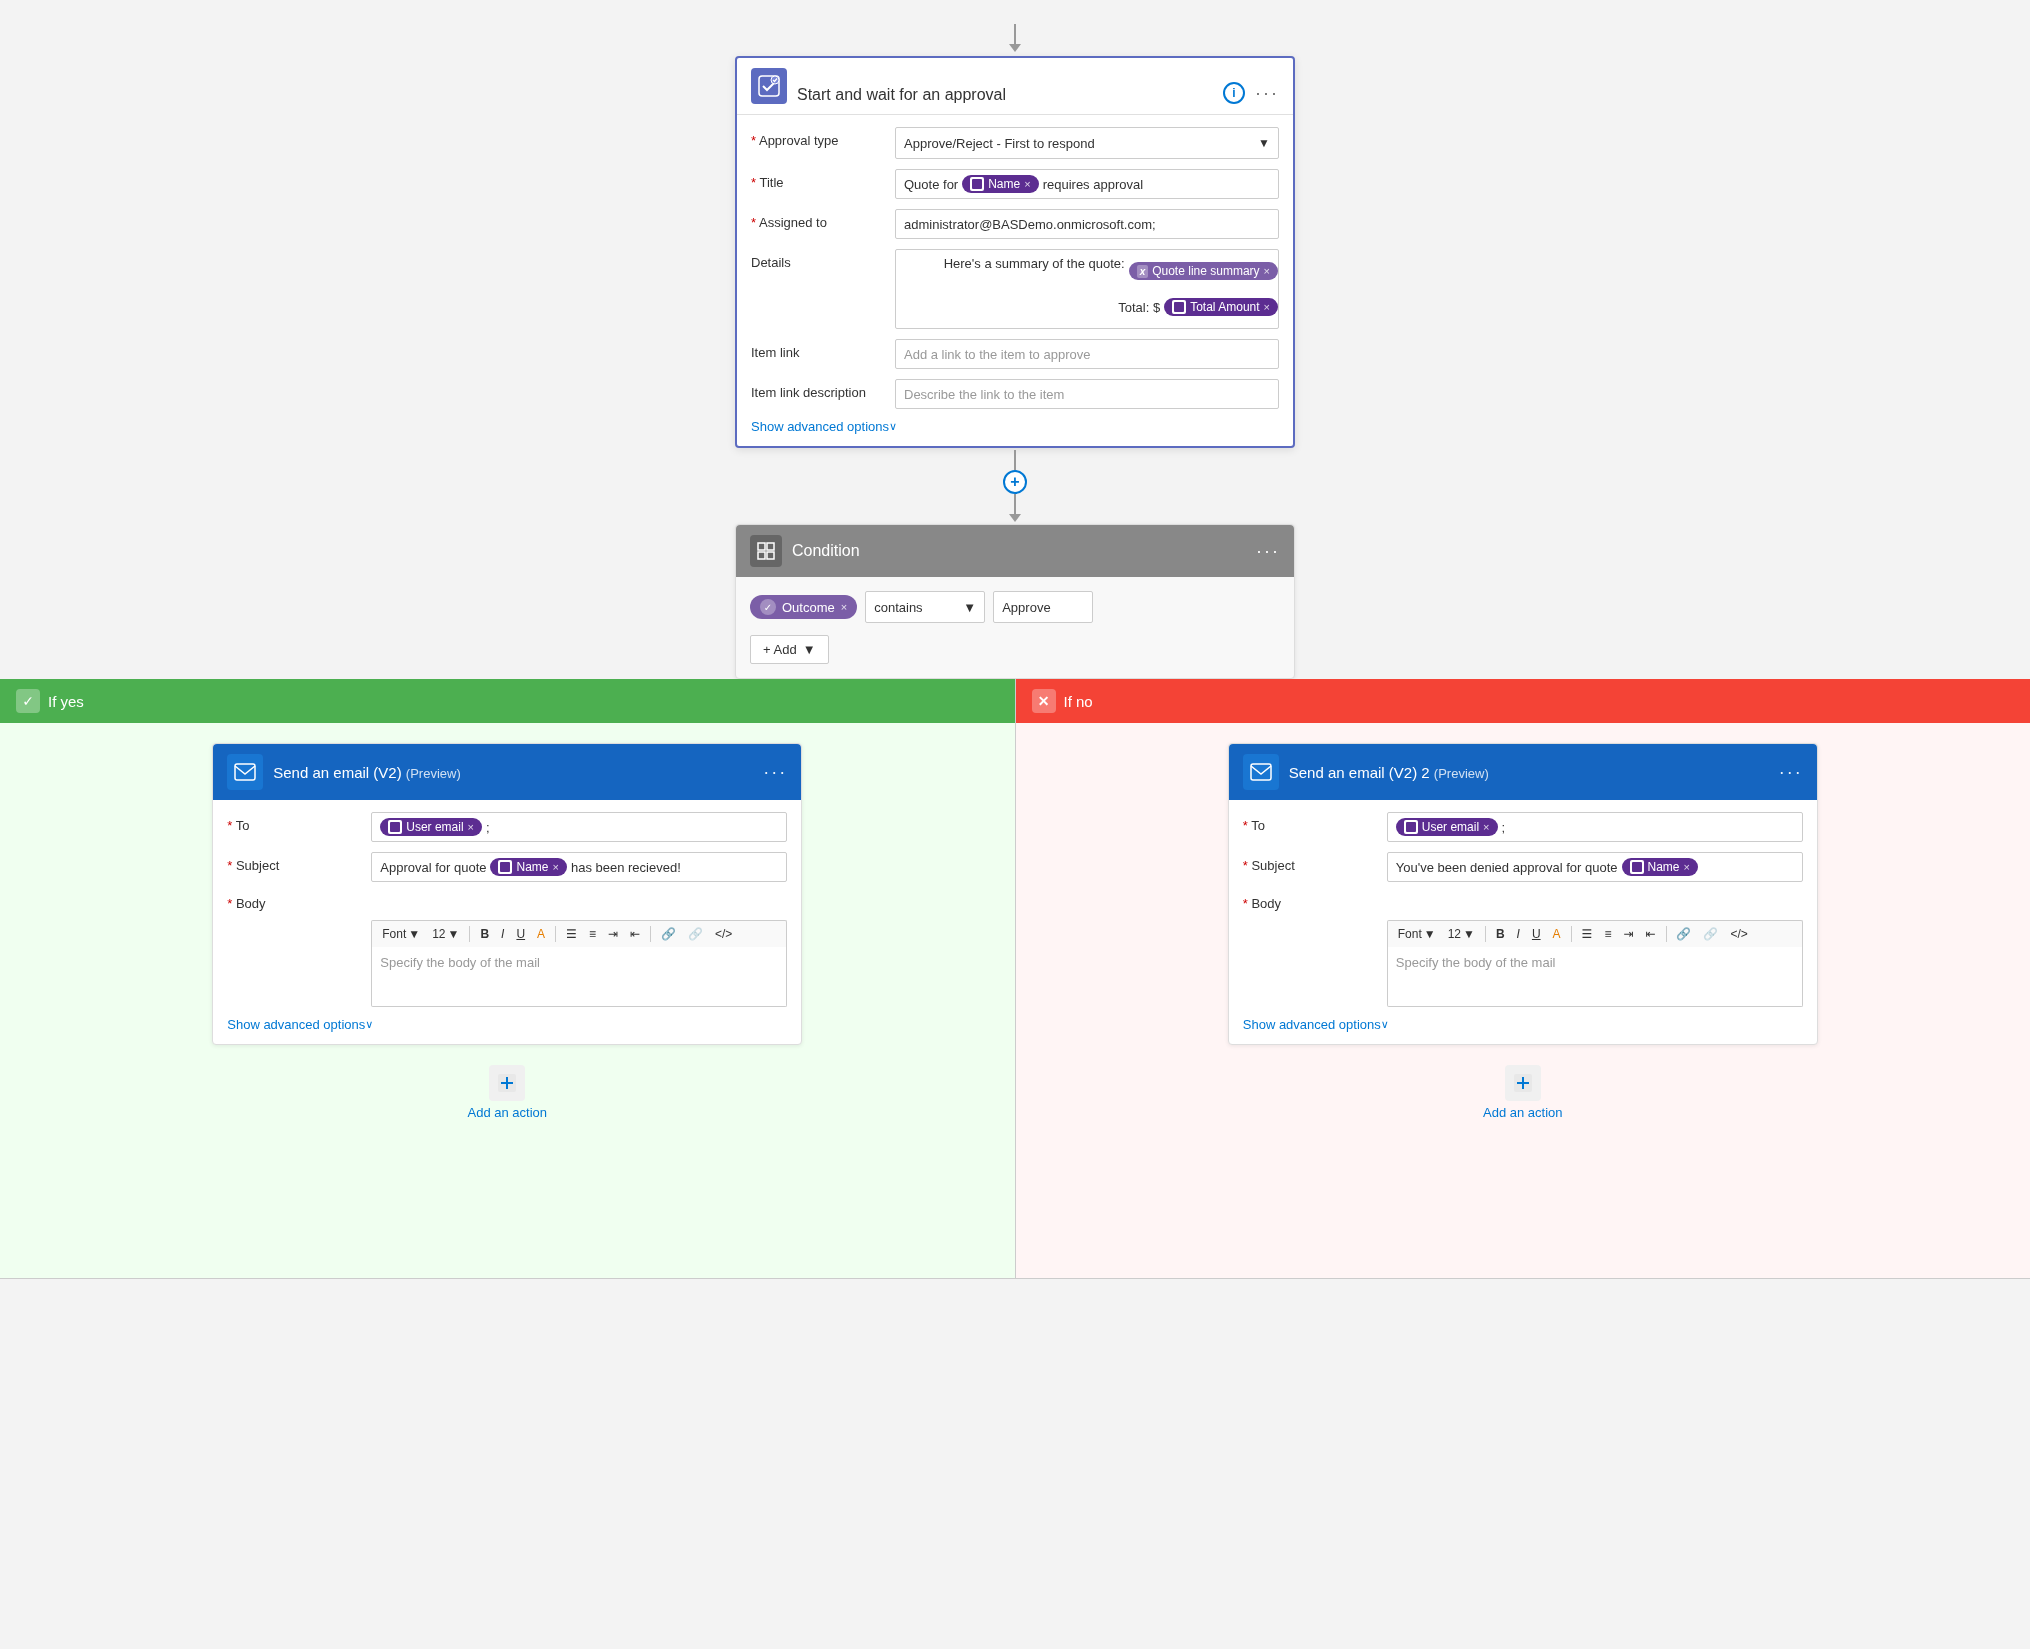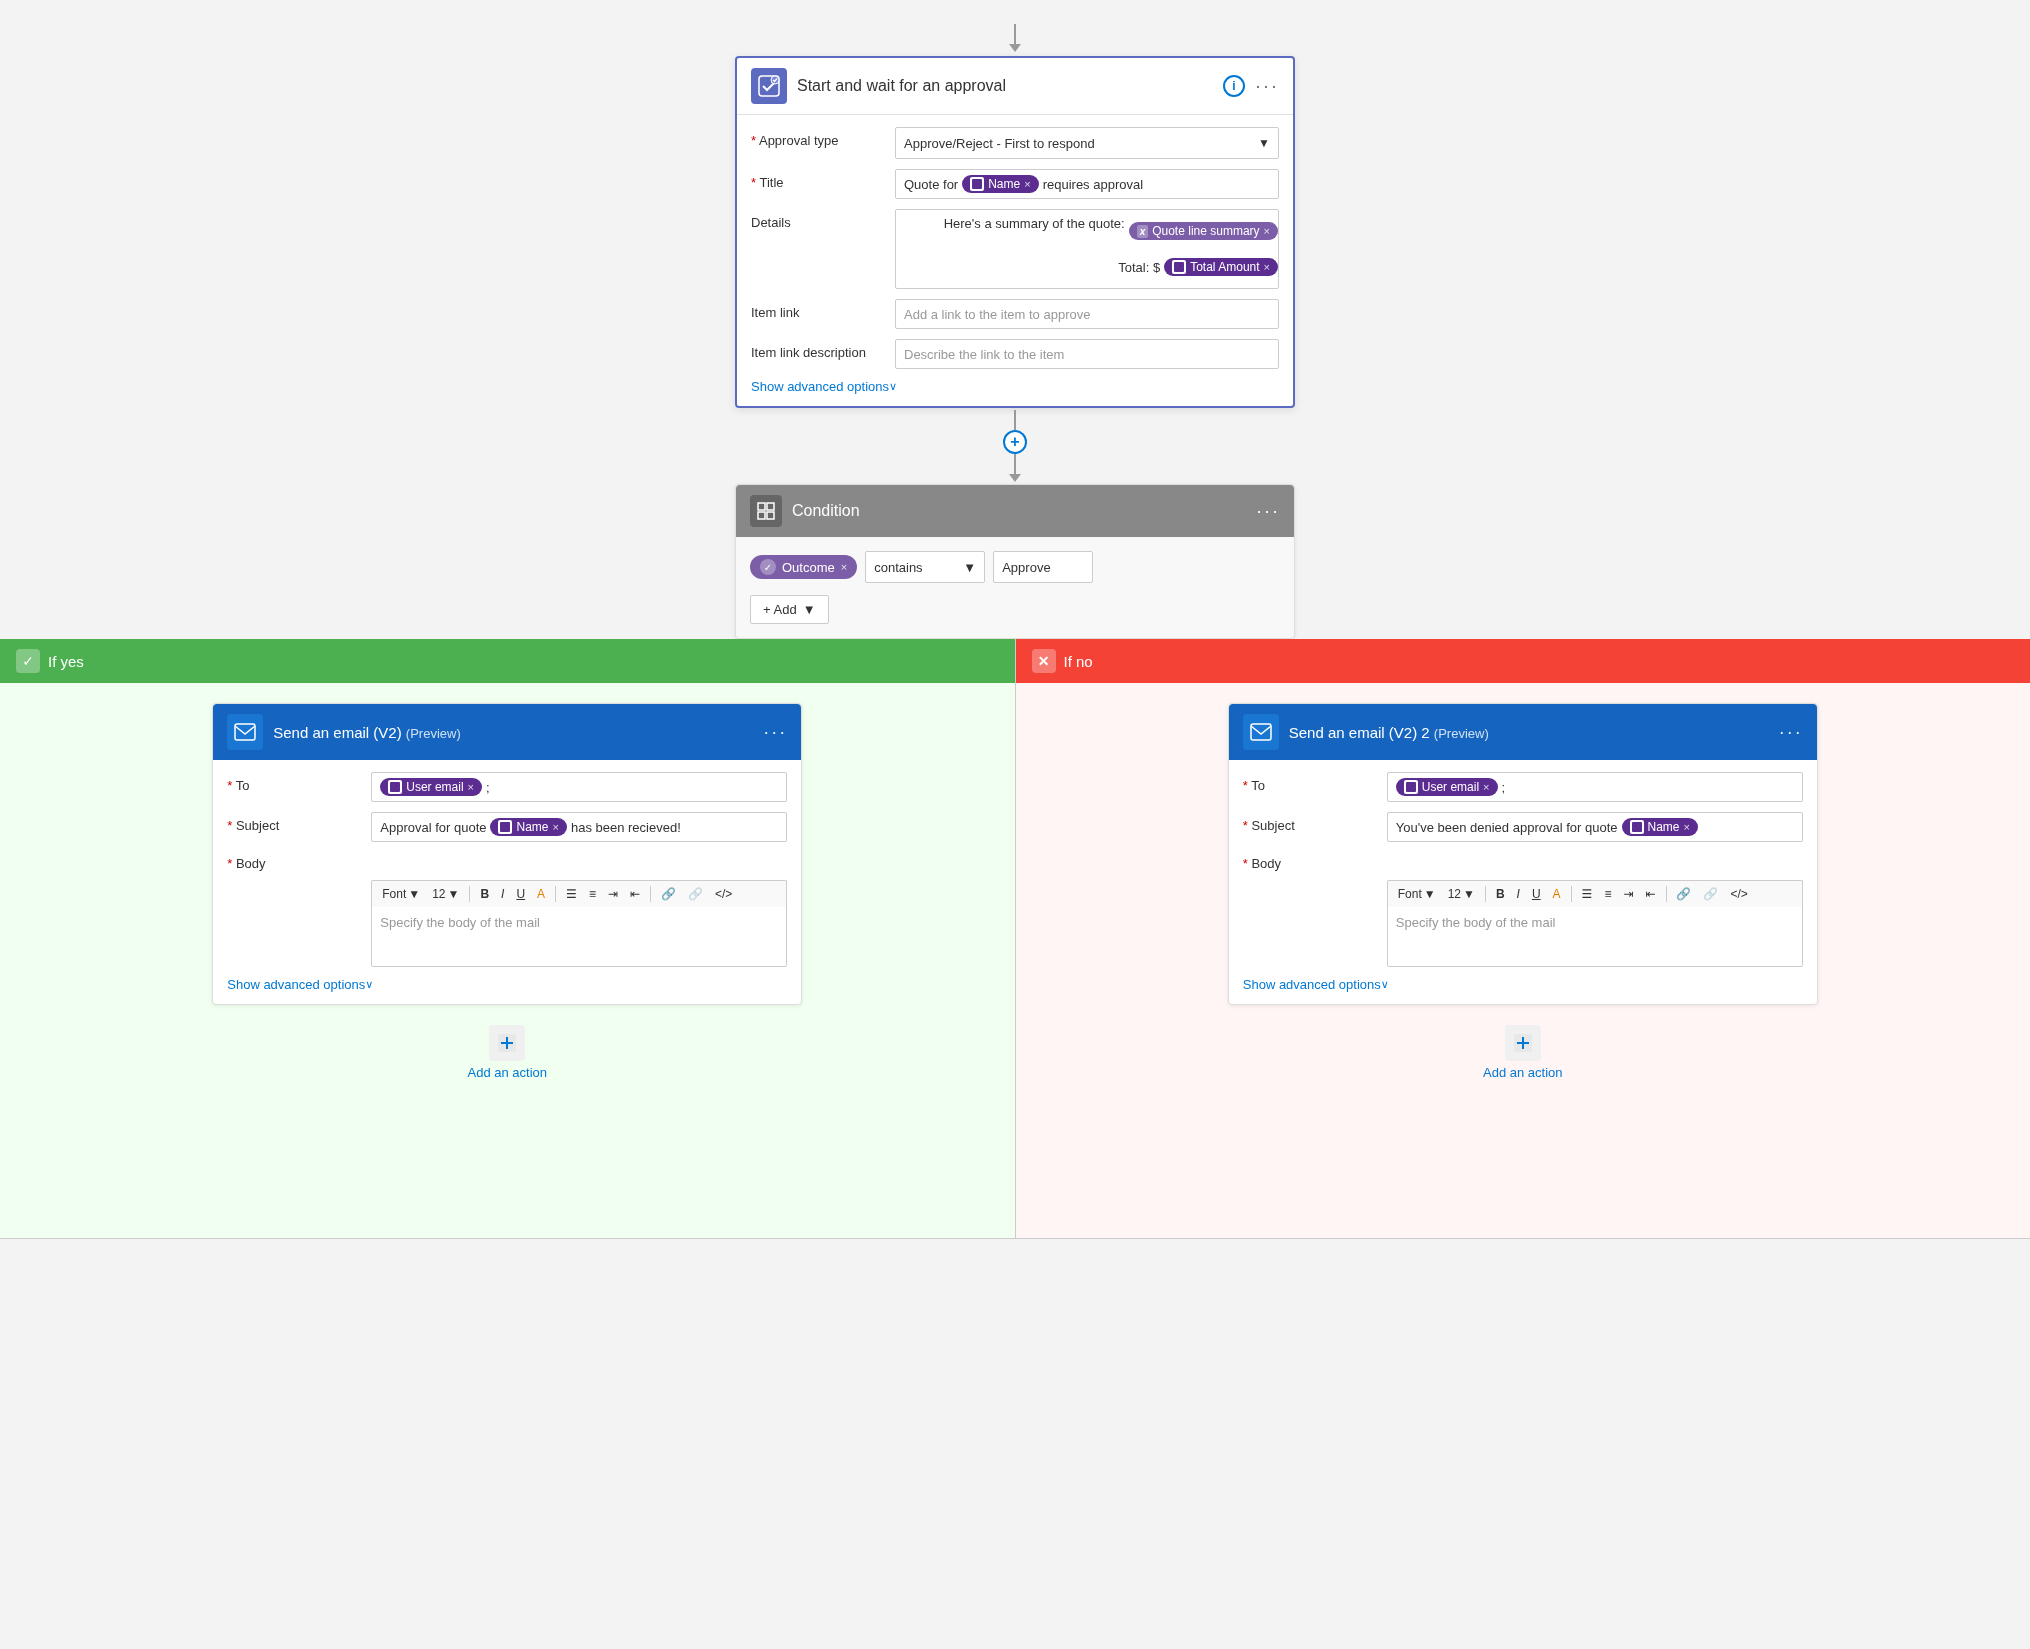--- a/index.html
+++ b/index.html
@@ -68,21 +68,21 @@
     .approval-card {
       width: 560px;
       border: 2px solid #5c6bc0;
       border-radius: 4px;
       background: white;
       box-shadow: 0 2px 8px rgba(0,0,0,0.1);
     }
 
     .card-header {
       display: flex;
-      align-items: center;
+      align-items: flex-end;
       padding: 10px 14px;
       border-bottom: 1px solid #e0e0e0;
       gap: 10px;
     }
 
     .card-header-icon {
       width: 36px;
       height: 36px;
       border-radius: 4px;
       background: #5c6bc0;
@@ -593,20 +593,26 @@
             <span class="token-icon">
                 <span class="token-icon-inner"></span>
               </span>
             <span>Name</span>
             <span class="token-x">×</span>
           </span>
           <span>requires approval</span>
         </div>
       </div>
 
+      <div class="field-row">
+        <div class="field-label required">Assigned to</div>
+        <div class="field-input">
+          <span>administrator@BASDemo.onmicrosoft.com;</span>
+        </div>
+      </div>
 
       <div class="field-row">
         <div class="field-label">Details</div>
         <div class="field-input multiline">
           <div>
             <span>Here's a summary of the quote:</span>
           </div>
           <div style="margin-top:6px">
             <span class="token token-purple-light">
               <span style="background:rgba(255,255,255,0.3);border-radius:2px;padding:1px 3px;font-size:10px;font-style:italic;font-weight:bold;">x</span>

